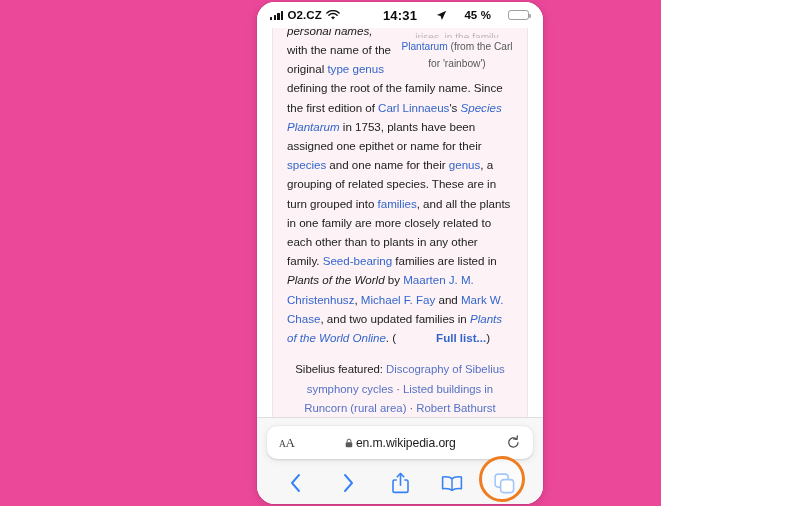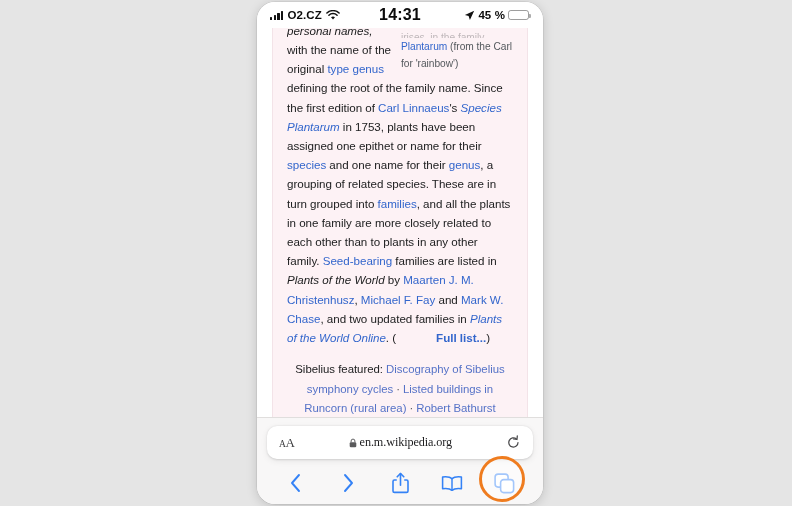--- a/index.html
+++ b/index.html
@@ -2,21 +2,21 @@
 <html><head>
 <meta charset="utf-8">
 <style>
   * { box-sizing: border-box; margin: 0; padding: 0; }
   html, body {
     width: 800px; height: 506px;
     background: #ffffff;
     font-family: "Liberation Sans", sans-serif;
     overflow: hidden;
   }
-  #root { position: relative; width: 792px; height: 506px; background: #e5e5e5; }
+  #root { position: relative; width: 661px; height: 506px; background: #ec4899; }
 
   
   .phone {
     position: absolute;
     left: 257px; top: 2px;
     width: 286px; height: 502px;
     background: #ffffff;
     border-radius: 18px;
     box-shadow: 0 2px 11px rgba(0,0,0,0.17), 0 0 0 0.6px rgba(0,0,0,0.10);
     overflow: hidden;
@@ -33,25 +33,25 @@
     color: #0b0b0b;
     font-weight: 600;
     letter-spacing: 0.1px;
     background: #ffffff;
     position: relative;
     z-index: 5;
   }
   .sb-left { display: flex; align-items: center; gap: 4px; }
   .sb-center {
     position: absolute; left: 0; right: 0; text-align: center;
-    font-size: 16px; font-weight: 700; letter-spacing: 0.2px;
+    font-size: 13px; font-weight: 700; letter-spacing: 0.2px;
     pointer-events: none;
   }
   .sb-right {
-    margin-left: auto; display: flex; align-items: center; gap: 3px;
+    margin-left: auto; display: flex; align-items: center; gap: 17px;
     position: relative; z-index: 2;
   }
   
   .bars { display: flex; align-items: flex-end; gap: 1.3px; height: 9px; }
   .bars i { width: 2.4px; background: #111; border-radius: 0.6px; display: block; }
   .bars i:nth-child(1){ height: 3px; }
   .bars i:nth-child(2){ height: 5px; }
   .bars i:nth-child(3){ height: 7px; }
   .bars i:nth-child(4){ height: 9px; }
   .carrier { font-size: 11.5px; font-weight: 600; }
@@ -103,20 +103,21 @@
   .b { font-weight: 700; margin-left: 40px; }
 
   
   .caption {
     float: right;
     width: 112px;
     margin: 0 0 2px 8px;
     font-size: 10.2px;
     line-height: 17px;
     color: #54595d;
+    text-align: center;
   }
   .caption .lnk { color: #3366cc; }
   .cap-cut {
     color: #bfb7ba;
     overflow: hidden;
     height: 9px;
     display: block;
   }
 
   .firstline {
@@ -161,21 +162,20 @@
     font-family: "Liberation Serif", serif;
     display: flex; align-items: baseline; gap: 0px;
   }
   .aa .small { font-size: 9.5px; }
   .url-wrap {
     flex: 1 1 auto;
     display: flex; align-items: center; justify-content: center;
     gap: 3px;
     font-size: 12.2px; color: #1c1c1e;
     letter-spacing: -0.1px;
-    font-family: Liberation Serif, serif;
   }
   .lock svg { display: block; }
   .reload svg { display: block; }
 
   .toolbar {
     height: 42px;
     display: flex; align-items: center; justify-content: space-between;
     padding: 0 10px;
     margin-top: 3px;
   }

